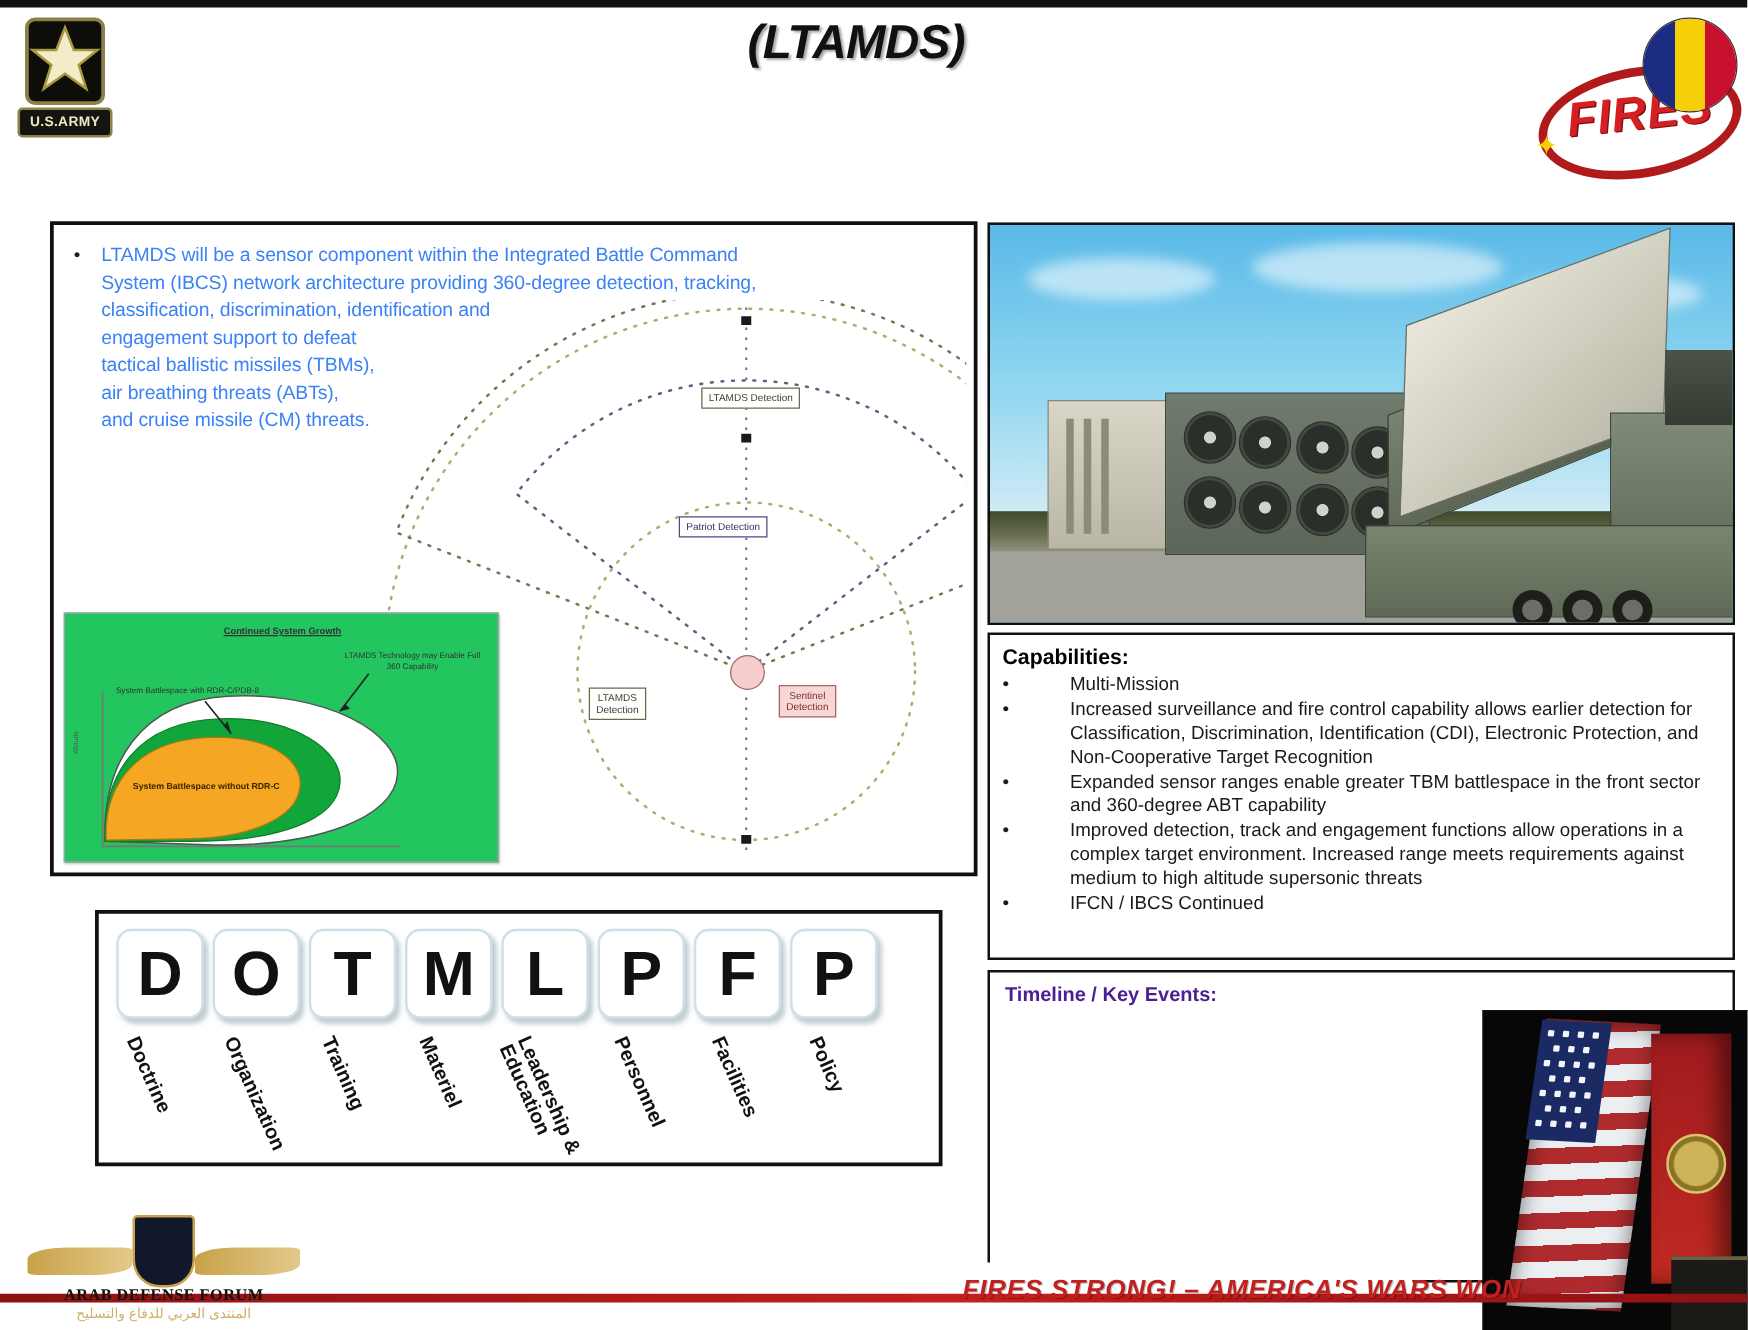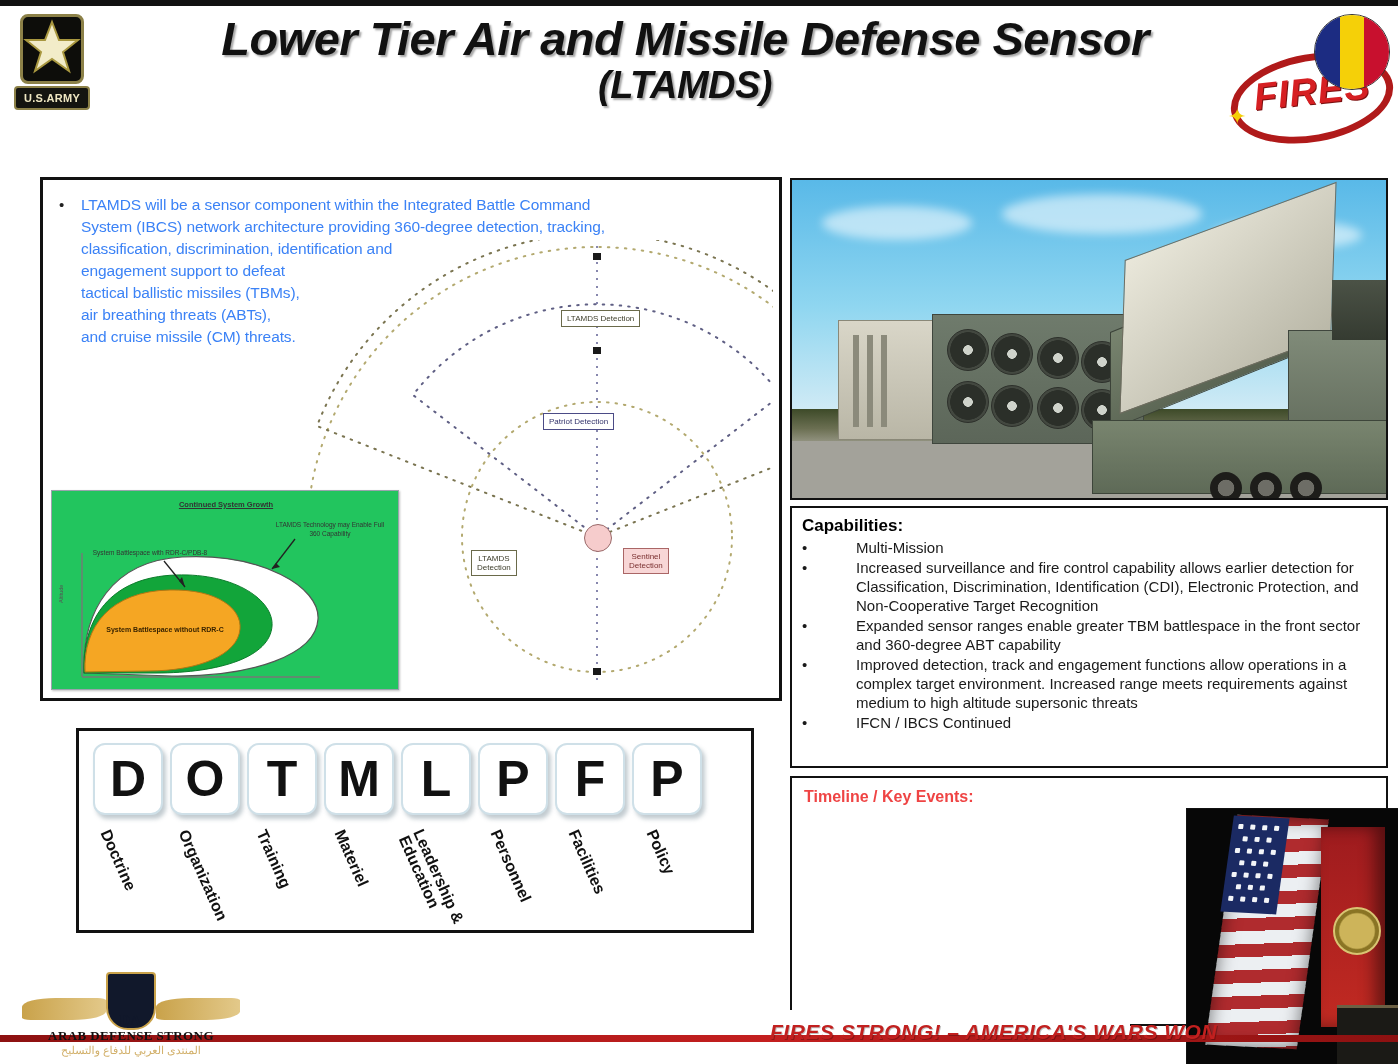--- a/index.html
+++ b/index.html
@@ -116,21 +116,21 @@
 
   #capabilities-box{position:absolute;left:790px;top:506px;width:598px;height:262px;
      background:#fff;border:2px solid #111;box-sizing:border-box;padding:8px 10px 0 10px;}
   #cap-title{font-size:17px;font-weight:bold;color:#000000;margin-bottom:2px;}
   .cap-item{display:flex;font-size:15px;color:#1a1a1a;line-height:1.27;margin-top:1px;}
   .cap-bullet{width:18px;flex:none;}
   .cap-text{flex:1;margin-left:36px;}
 
   #timeline-box{position:absolute;left:790px;top:776px;width:598px;height:250px;
      background:#fff;border:2px solid #111;box-sizing:border-box;padding:10px 12px;}
-  #timeline-title{font-size:16px;font-weight:bold;color:#ef4444;}
+  #timeline-title{font-size:16px;font-weight:bold;color:#4c1d95;}
 
   
   #overlay-photo{position:absolute;left:1186px;top:808px;width:212px;height:256px;
      background:#070707;border:1px solid #111;overflow:hidden;}
   .us-flag{position:absolute;left:34px;top:8px;width:92px;height:230px;
      background:repeating-linear-gradient(175deg,#b02b2e 0 13px,#eceff2 13px 26px);
      transform:skewX(-5deg) rotate(3deg);box-shadow:inset 0 0 18px rgba(0,0,0,.55);}
   .us-canton{position:absolute;left:40px;top:8px;width:56px;height:96px;background:#1b2a63;
      transform:skewX(-5deg) rotate(3deg);}
   .star{position:absolute;width:5px;height:5px;background:#f3f5f8;border-radius:1px;}
@@ -170,21 +170,20 @@
   <div id="army-logo">
     <div class="army-box">
       <svg width="58" height="62" viewBox="0 0 58 62">
         <polygon points="29,5 36,23 55,23 40,35 46,54 29,42 12,54 18,35 3,23 22,23" fill="#f2ecc9" stroke="#a8973f" stroke-width="2"></polygon>
       </svg>
     </div>
     <div class="army-tag">U.S.ARMY</div>
   </div>
 
   <div id="title-block">
-    <div id="title-line1">Lower Tier Air and Missile Defense Sensor</div>
     <div id="title-line2">(LTAMDS)</div>
   </div>
 
   <div id="fires-logo">
     <div class="fires-ellipse"></div>
     <div class="fires-star" style="left:6px;top:96px;">✦</div>
     <div class="fires-star" style="left:126px;top:48px;">✦</div>
     <div class="fires-word">FIRES</div>
     <div class="fires-badge">
       <div class="fb-a"></div>
@@ -386,15 +385,15 @@
 <div id="footer">
   <div id="footer-rule"></div>
   <div id="footer-text">FIRES  STRONG! – AMERICA'S  WARS  WON</div>
 </div>
 
 <div id="watermark">
   <div class="wm-wing" style="left:4px;"></div>
   <div class="wm-wing" style="right:4px;"></div>
   <div class="wm-shield"></div>
   <div class="wm-da">DA</div>
-  <div class="wm-title">ARAB DEFENSE STRONG</div>
+  <div class="wm-title">ARAB DEFENSE FORUM</div>
   <div class="wm-ar">المنتدى العربي للدفاع والتسليح</div>
 </div>
 
 </body></html>

